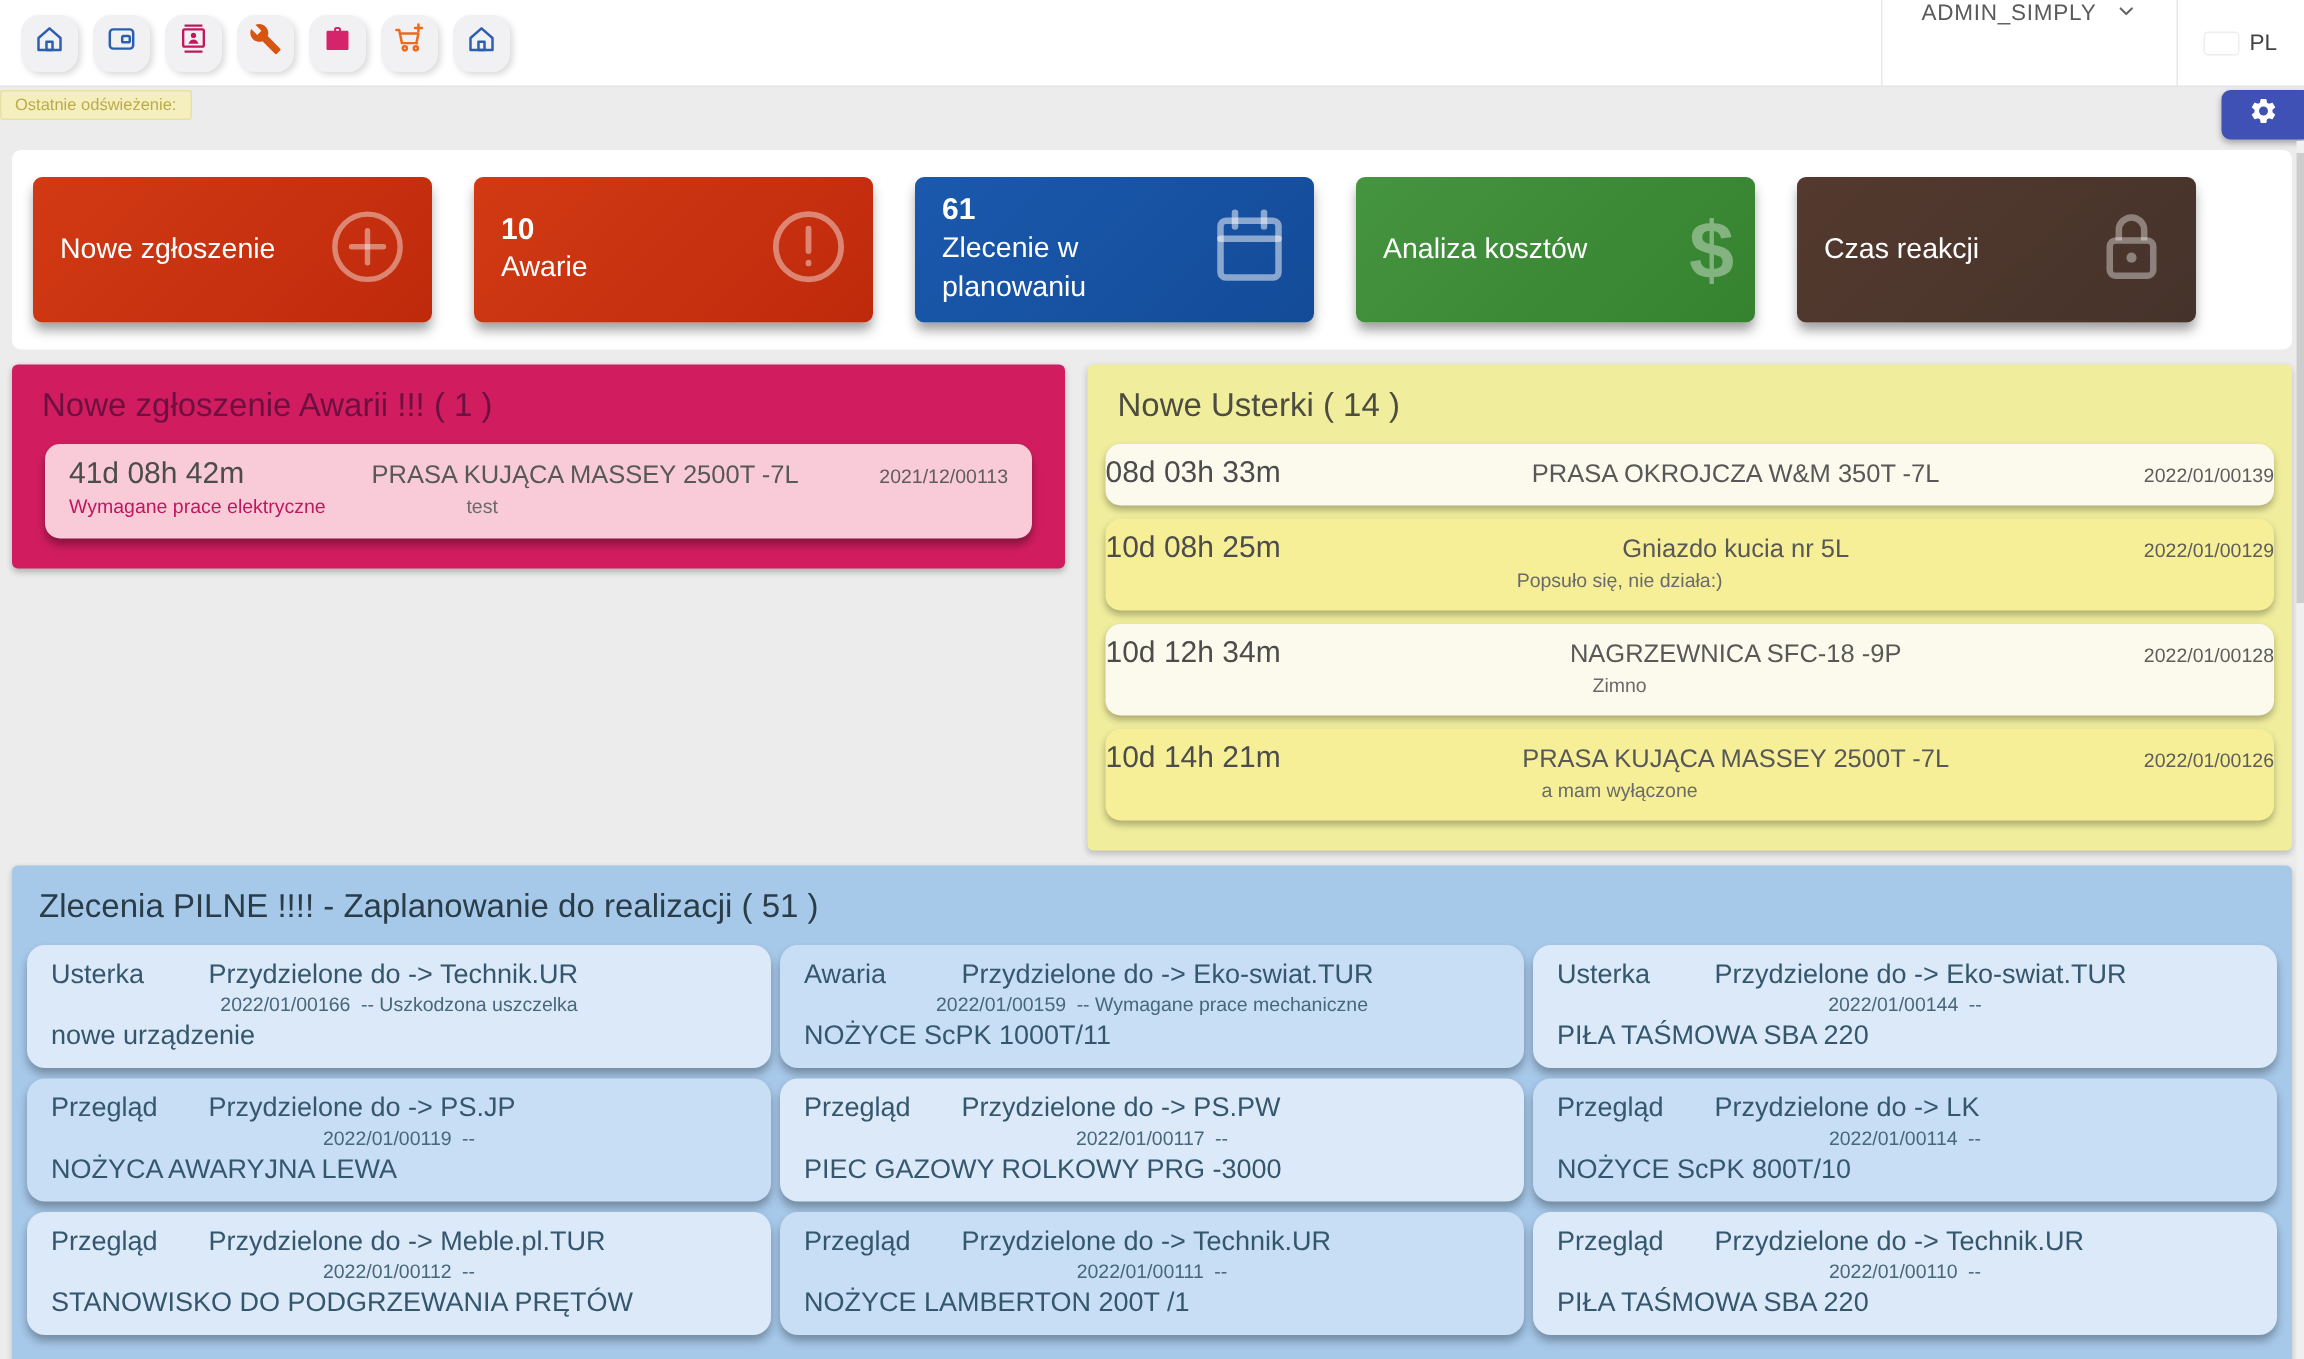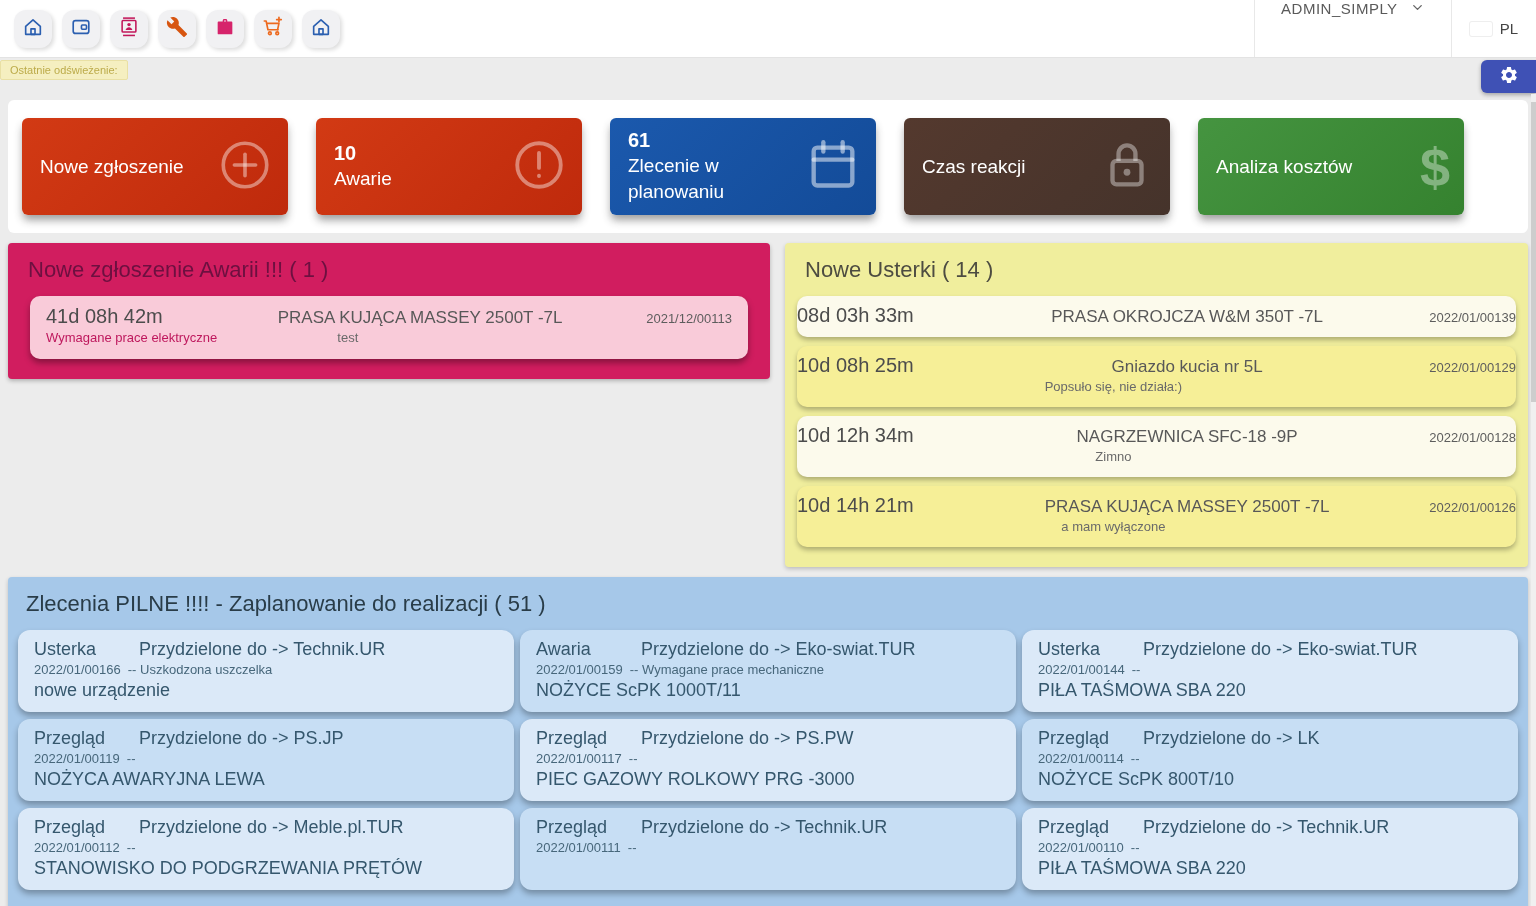--- a/index.html
+++ b/index.html
@@ -70,21 +70,21 @@
   .card-blue  { background: linear-gradient(135deg, #1b59ad, #134b98); }
   .card-green { background: linear-gradient(135deg, #459440, #35822f); }
   .card-brown { background: linear-gradient(135deg, #54392e, #45332b); }
 
   
   .middle-row { display: flex; gap: 15px; align-items: flex-start; margin-bottom: 10px; }
 
   .panel-title { font-size: 22px; font-weight: 500; margin: 8px 8px 13px; }
 
   .awarie-panel {
-    width: 762px; background: #d11d5f; border-radius: 4px; padding: 6px 12px 20px;
+    width: 702px; background: #d11d5f; border-radius: 4px; padding: 6px 12px 20px;
     box-shadow: 0 2px 4px rgba(0,0,0,.25);
   }
   .awarie-panel .panel-title { color: #6d1040; }
   .awarie-item {
     background: #f9cbd9; border-radius: 10px; margin: 0 10px; padding: 9px 16px 11px;
     box-shadow: 0 4px 6px rgba(0,0,0,.35); cursor: pointer;
   }
 
   .usterki-panel {
     flex: 1; background: #f0ee9d; border-radius: 4px; padding: 6px 12px 20px;
@@ -115,21 +115,21 @@
   .pilne-panel .panel-title { color: #293c48; }
   .pilne-grid { display: grid; grid-template-columns: repeat(3, 1fr); gap: 7px 6px; }
   .pilne-card {
     border-radius: 12px; padding: 9px 16px 11px; cursor: pointer;
     box-shadow: 0 4px 6px rgba(0,0,0,.3);
   }
   .p-light { background: #dbe9f8; }
   .p-blue  { background: #c7def4; }
   .pilne-line1 { font-size: 18px; color: #35576d; display: flex; }
   .pilne-type { min-width: 105px; }
-  .pilne-line2 { font-size: 13px; color: #47677b; margin-top: 2px; }
+  .pilne-line2 { font-size: 13px; color: #47677b; margin-top: 2px; text-align: center; }
   .pilne-line2 .note { margin-left: 7px; }
   .pilne-line3 { font-size: 18px; color: #35576d; margin-top: 3px; white-space: nowrap; overflow: hidden; }
 
   
   .scrollbar-track { position: absolute; right: 0; top: 94px; width: 5px; height: 812px; background: #f0f0f0; }
   .scrollbar-thumb { position: absolute; top: 8px; width: 5px; height: 300px; background: #cdcdcd; }
 </style>
 </head>
 <body>
 
@@ -231,33 +231,33 @@
     <div class="action-card card-blue">
       <div class="count">61</div>
       <div class="label">Zlecenie w planowaniu</div>
       <span class="big-icon"><svg viewBox="0 0 24 24" fill="none" stroke="rgba(255,255,255,.5)" stroke-width="1.8" stroke-linecap="round">
             <rect x="4" y="4.8" width="16" height="15.7" rx="1.5"></rect>
             <line x1="4" y1="9.8" x2="20" y2="9.8"></line>
             <line x1="8" y1="2.6" x2="8" y2="6.4"></line>
             <line x1="16" y1="2.6" x2="16" y2="6.4"></line>
           </svg></span>
     </div>
+    <div class="action-card card-green">
+
+      <div class="label">Analiza kosztów</div>
+      <span class="big-icon dollar">$</span>
+    </div>
     <div class="action-card card-brown">
 
       <div class="label">Czas reakcji</div>
       <span class="big-icon"><svg viewBox="0 0 24 24" fill="none" stroke="rgba(255,255,255,.38)" stroke-width="1.8">
             <rect x="6" y="10.3" width="12" height="9.7" rx="1.6"></rect>
             <path d="M8.5 10.3V7.4a3.5 3.5 0 017 0v2.9"></path>
             <circle cx="12" cy="15" r="1.4" fill="rgba(255,255,255,.38)" stroke="none"></circle>
           </svg></span>
-    </div>
-    <div class="action-card card-green">
-
-      <div class="label">Analiza kosztów</div>
-      <span class="big-icon dollar">$</span>
     </div>
   </div>
 
   <div class="middle-row">
 
     <div class="awarie-panel">
       <div class="panel-title">Nowe zgłoszenie Awarii !!! ( 1 )</div>
       <div class="awarie-item">
         <div class="item-top">
           <span class="item-duration">41d 08h 42m</span>
@@ -383,20 +383,21 @@
         <div class="pilne-line2"><span>2022/01/00112</span><span class="note">--</span></div>
         <div class="pilne-line3">STANOWISKO DO PODGRZEWANIA PRĘTÓW</div>
       </div>
 
       <div class="pilne-card p-blue">
         <div class="pilne-line1">
             <span class="pilne-type">Przegląd</span>
             <span>Przydzielone do -&gt; Technik.UR</span>
           </div>
         <div class="pilne-line2"><span>2022/01/00111</span><span class="note">--</span></div>
+        <div class="pilne-line3">NOŻYCE LAMBERTON 200T /1</div>
       </div>
 
       <div class="pilne-card p-light">
         <div class="pilne-line1">
             <span class="pilne-type">Przegląd</span>
             <span>Przydzielone do -&gt; Technik.UR</span>
           </div>
         <div class="pilne-line2"><span>2022/01/00110</span><span class="note">--</span></div>
         <div class="pilne-line3">PIŁA TAŚMOWA SBA 220</div>
       </div>

